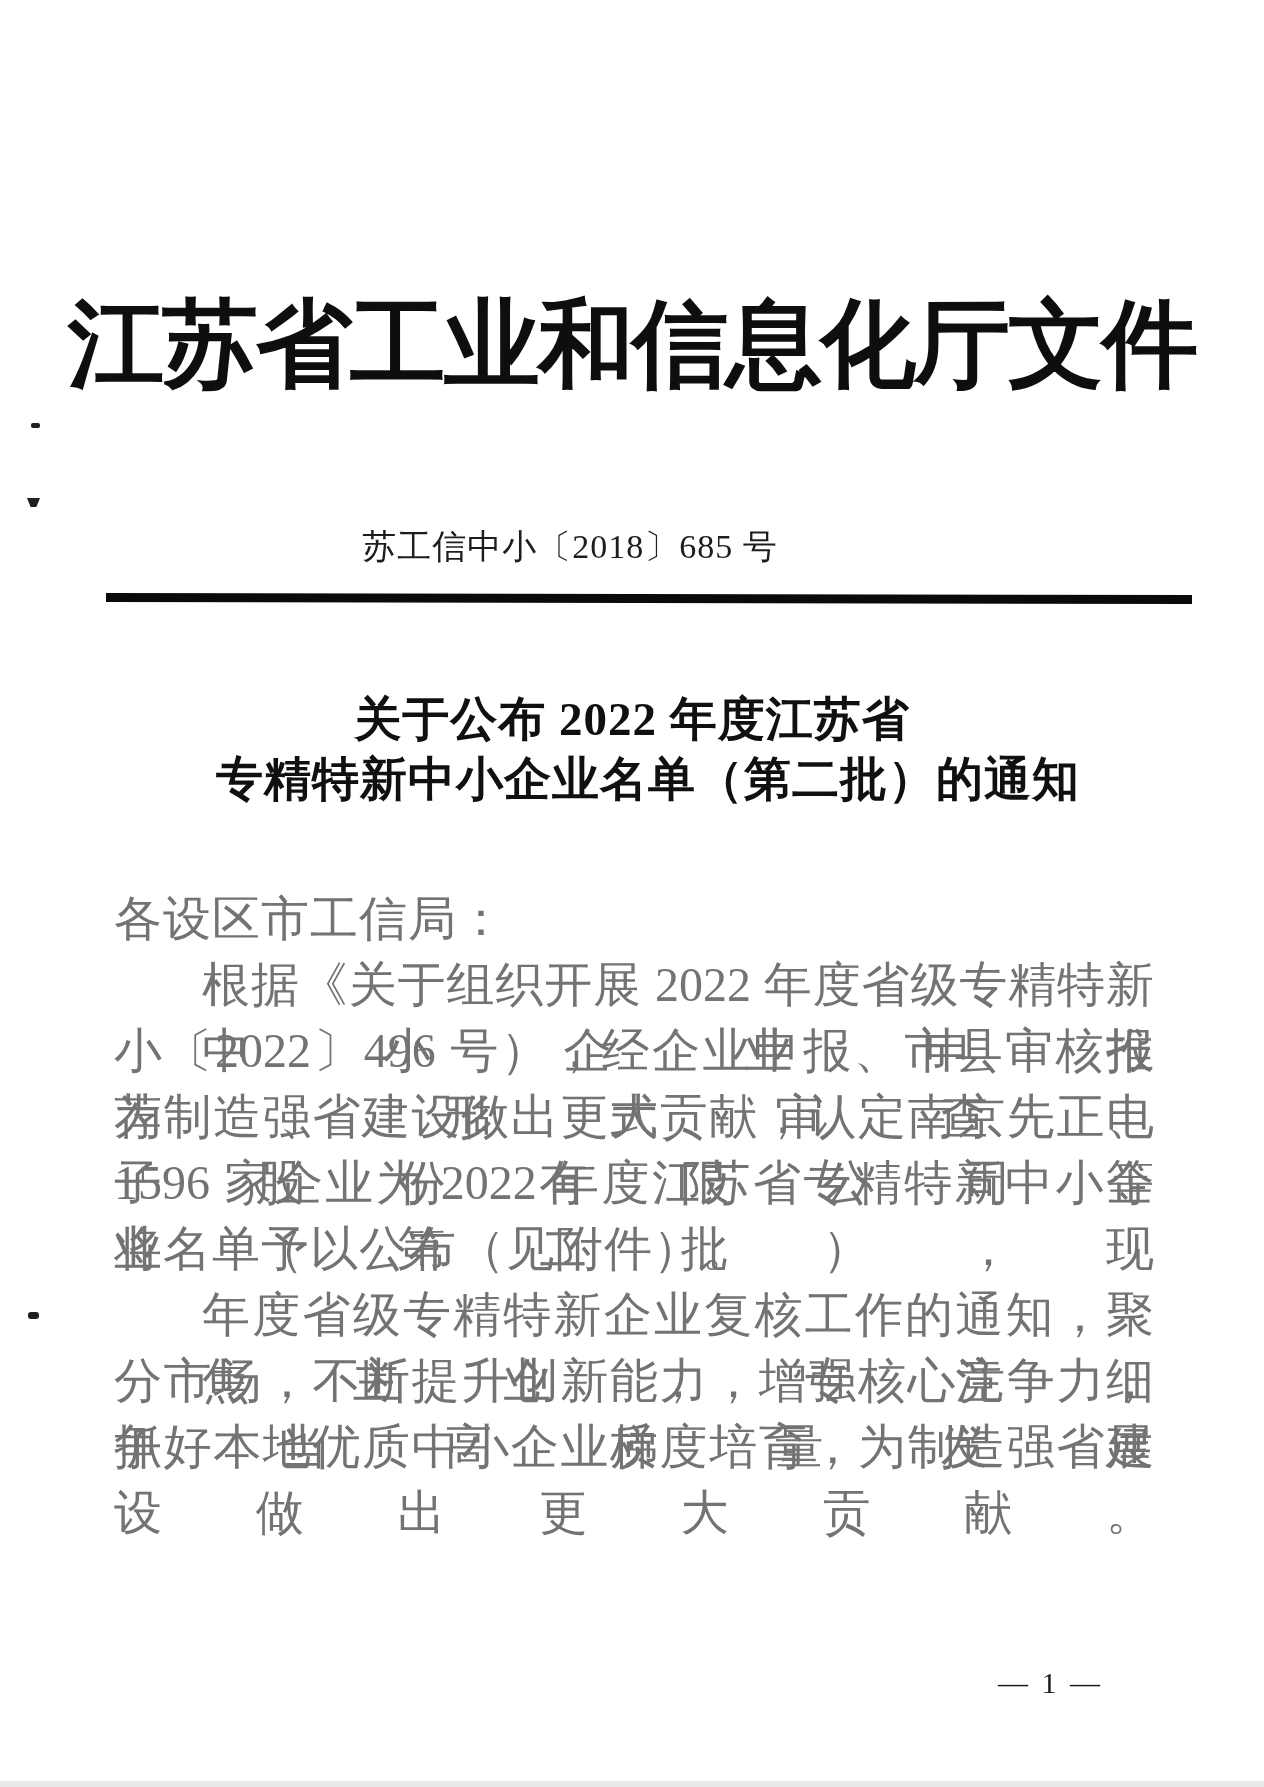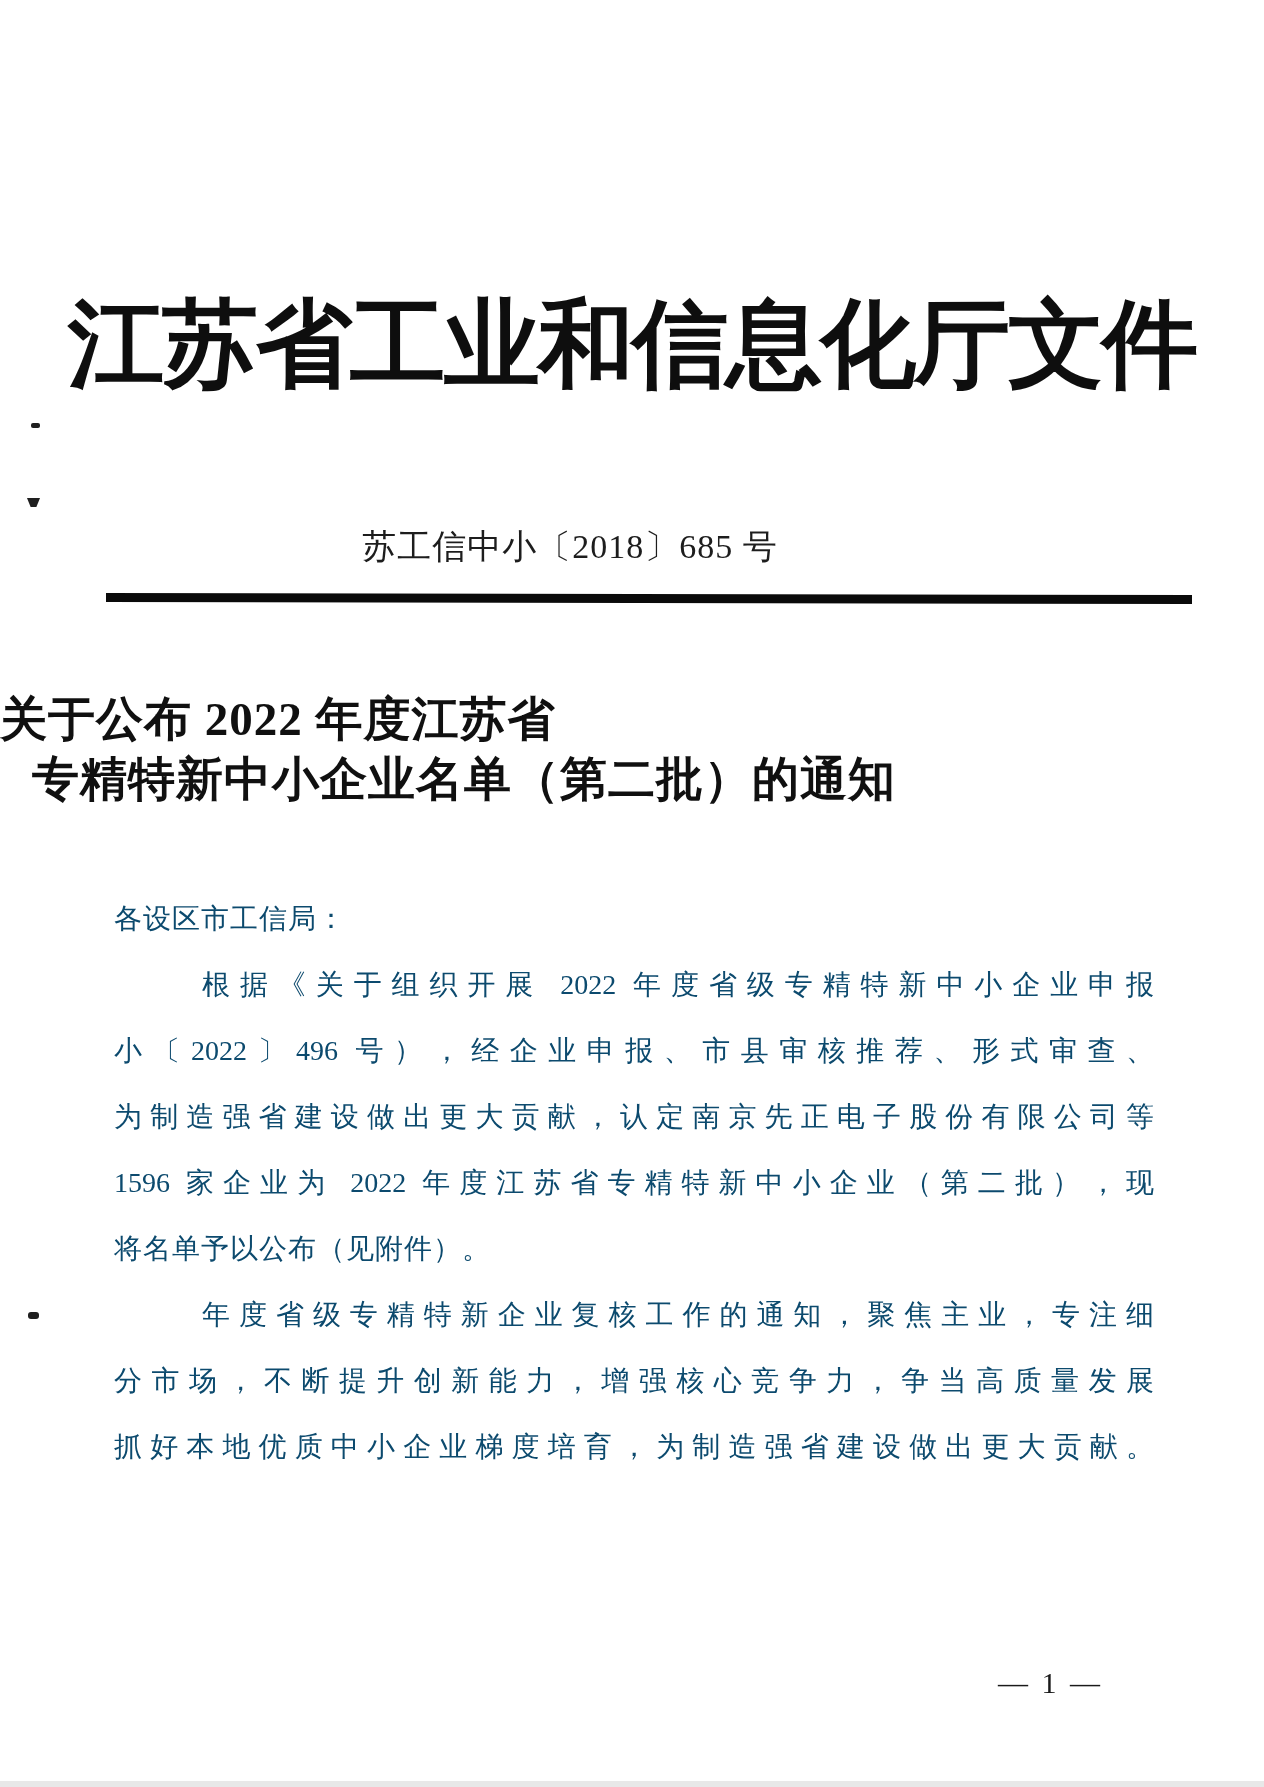--- a/index.html
+++ b/index.html
@@ -56,42 +56,42 @@
     height: 9px;
     background: #0a0a0a;
     transform: rotate(0.1deg);
   }
 
   
   .notice-title {
     position: absolute;
     left: 0;
     right: 0;
-    text-align: left;
+    text-align: center;
     font-size: 47px;
     font-weight: 700;
     letter-spacing: 1px;
     color: #101010;
     white-space: nowrap;
   }
   .notice-title.l1 { top: 688px; }
   .notice-title.l2 { top: 748px; margin-left: 32px; }
 
   
   .doc-body {
     position: absolute;
     top: 886px;
     left: 114px;
     width: 1040px;
   }
   .bl {
     height: 66px;
     line-height: 66px;
-    font-size: 28px;
-    color: #0c4a6e;
+    font-size: 48px;
+    color: #737373;
     white-space: nowrap;
     letter-spacing: 1px;
   }
   .bl.just {
     white-space: normal;
     text-align: justify;
     text-align-last: justify;
     text-justify: inter-character;
     letter-spacing: 0;
   }

